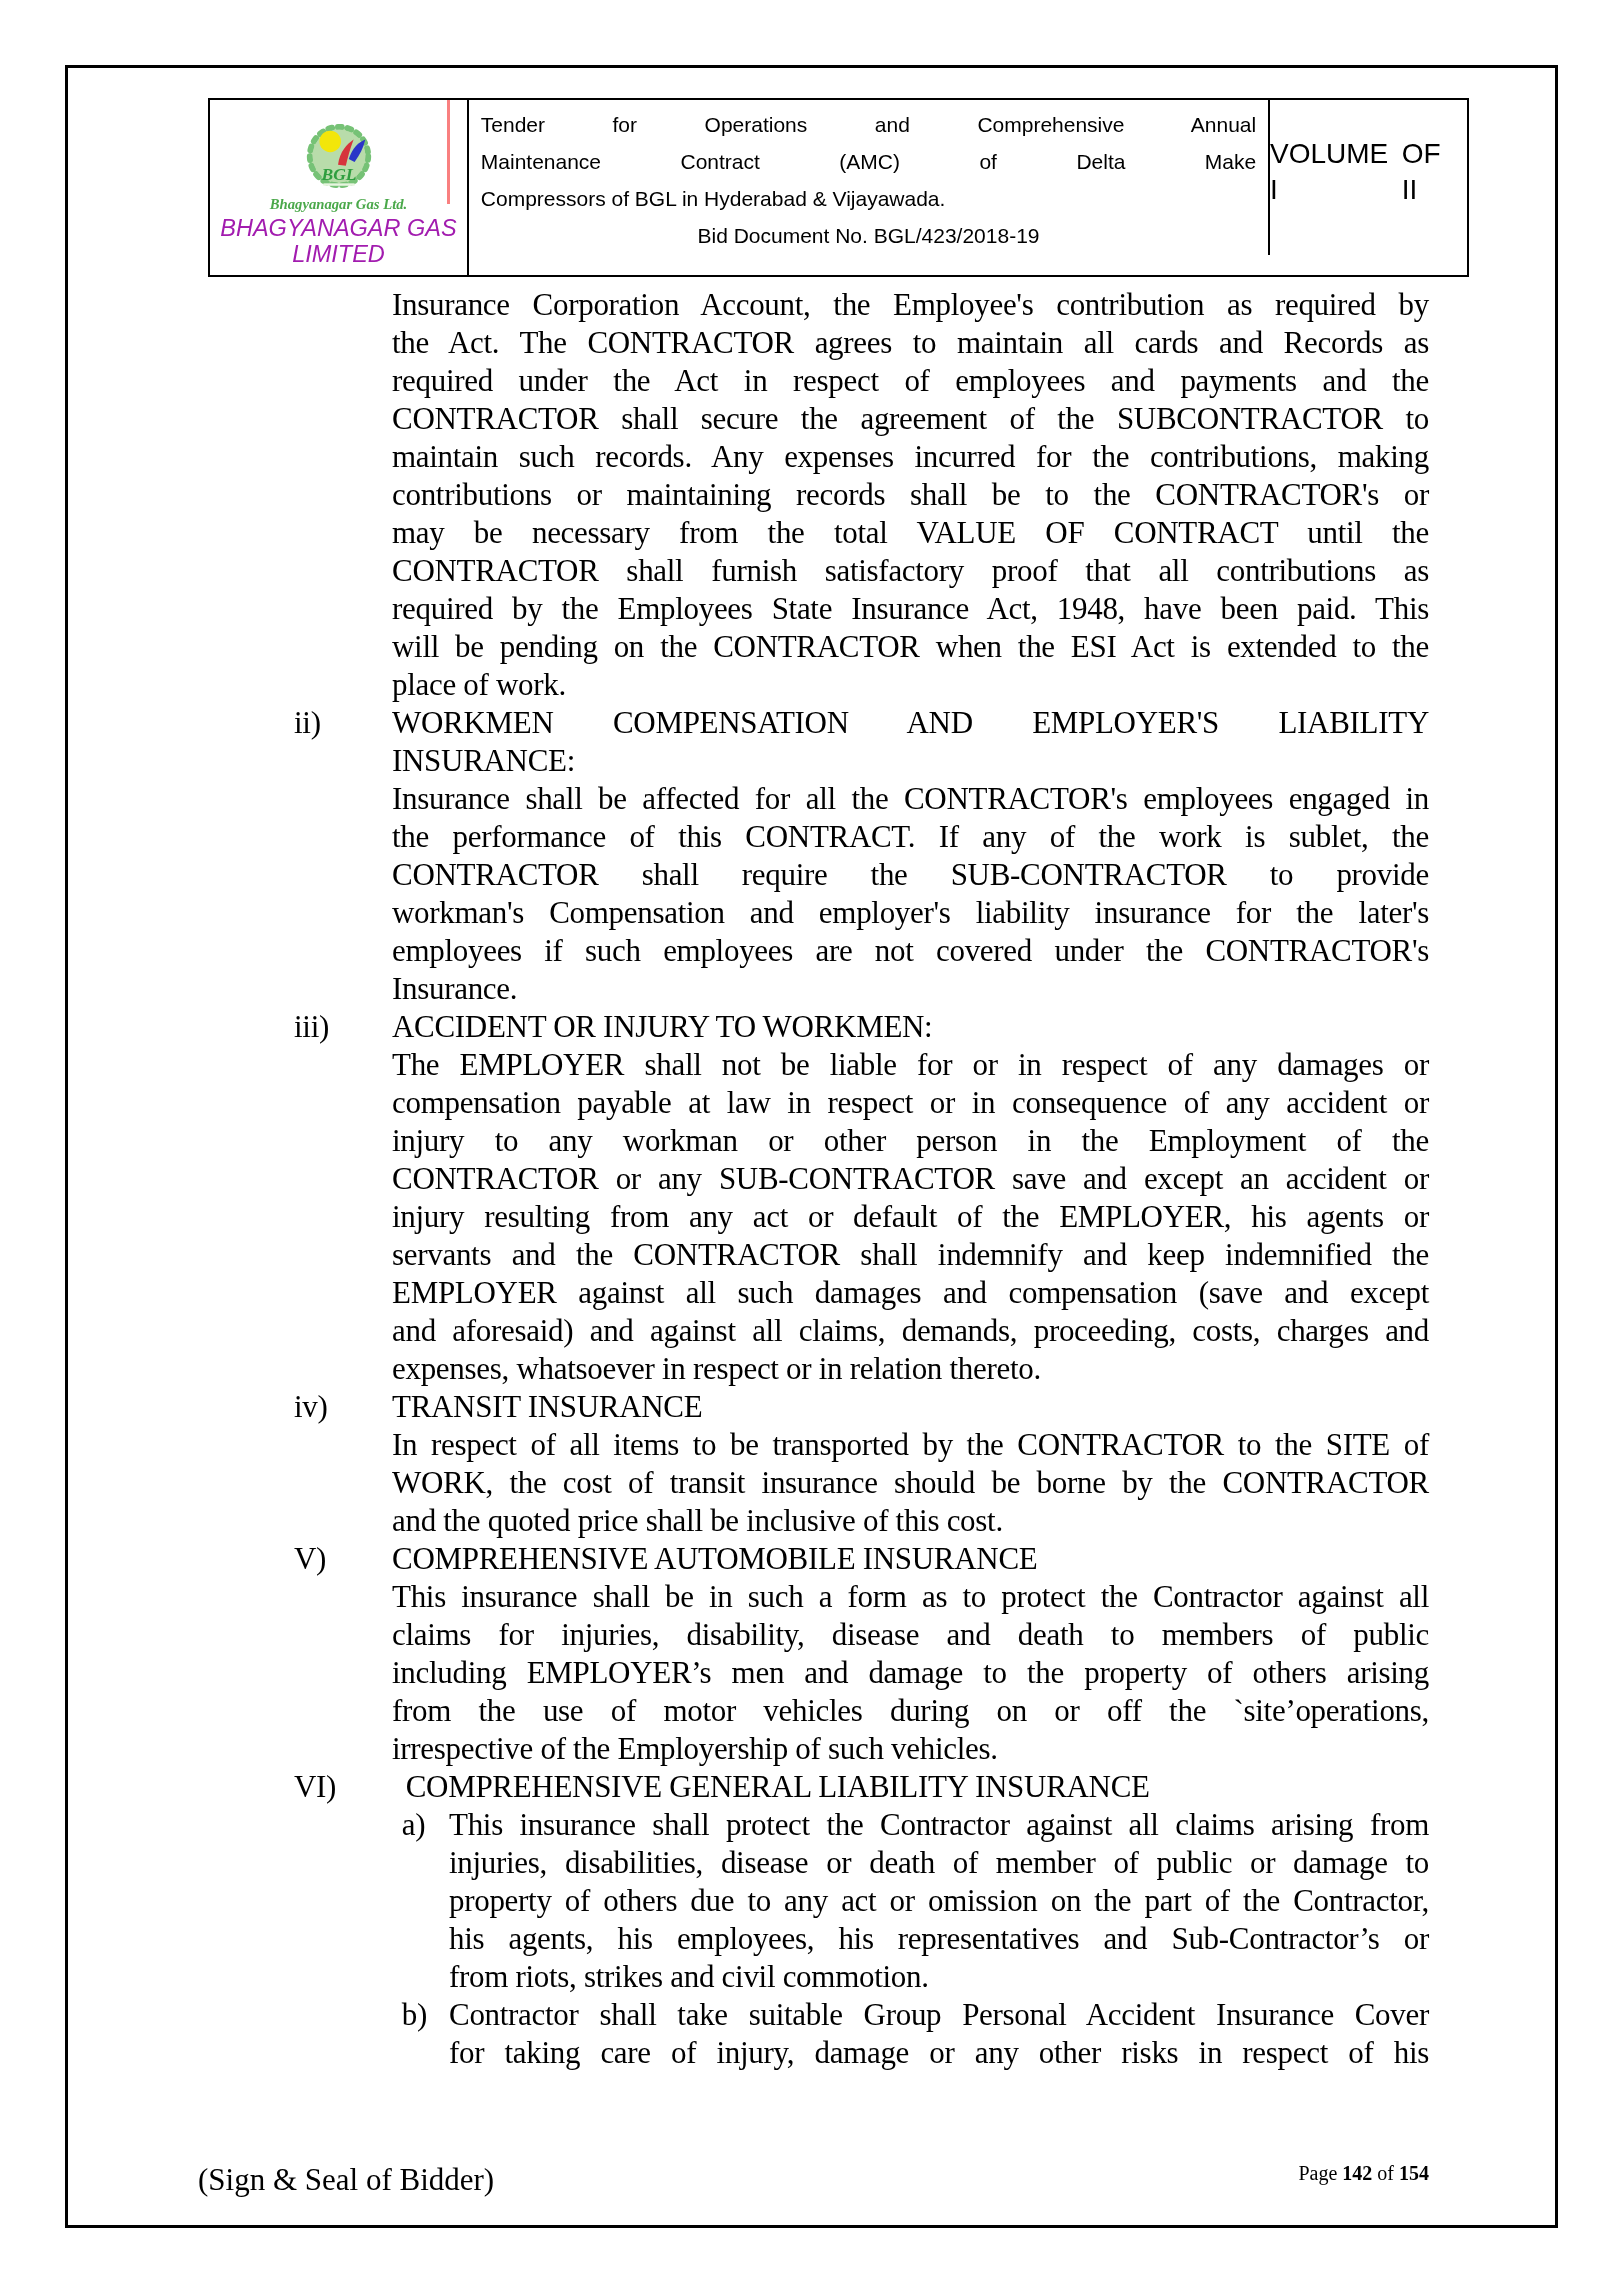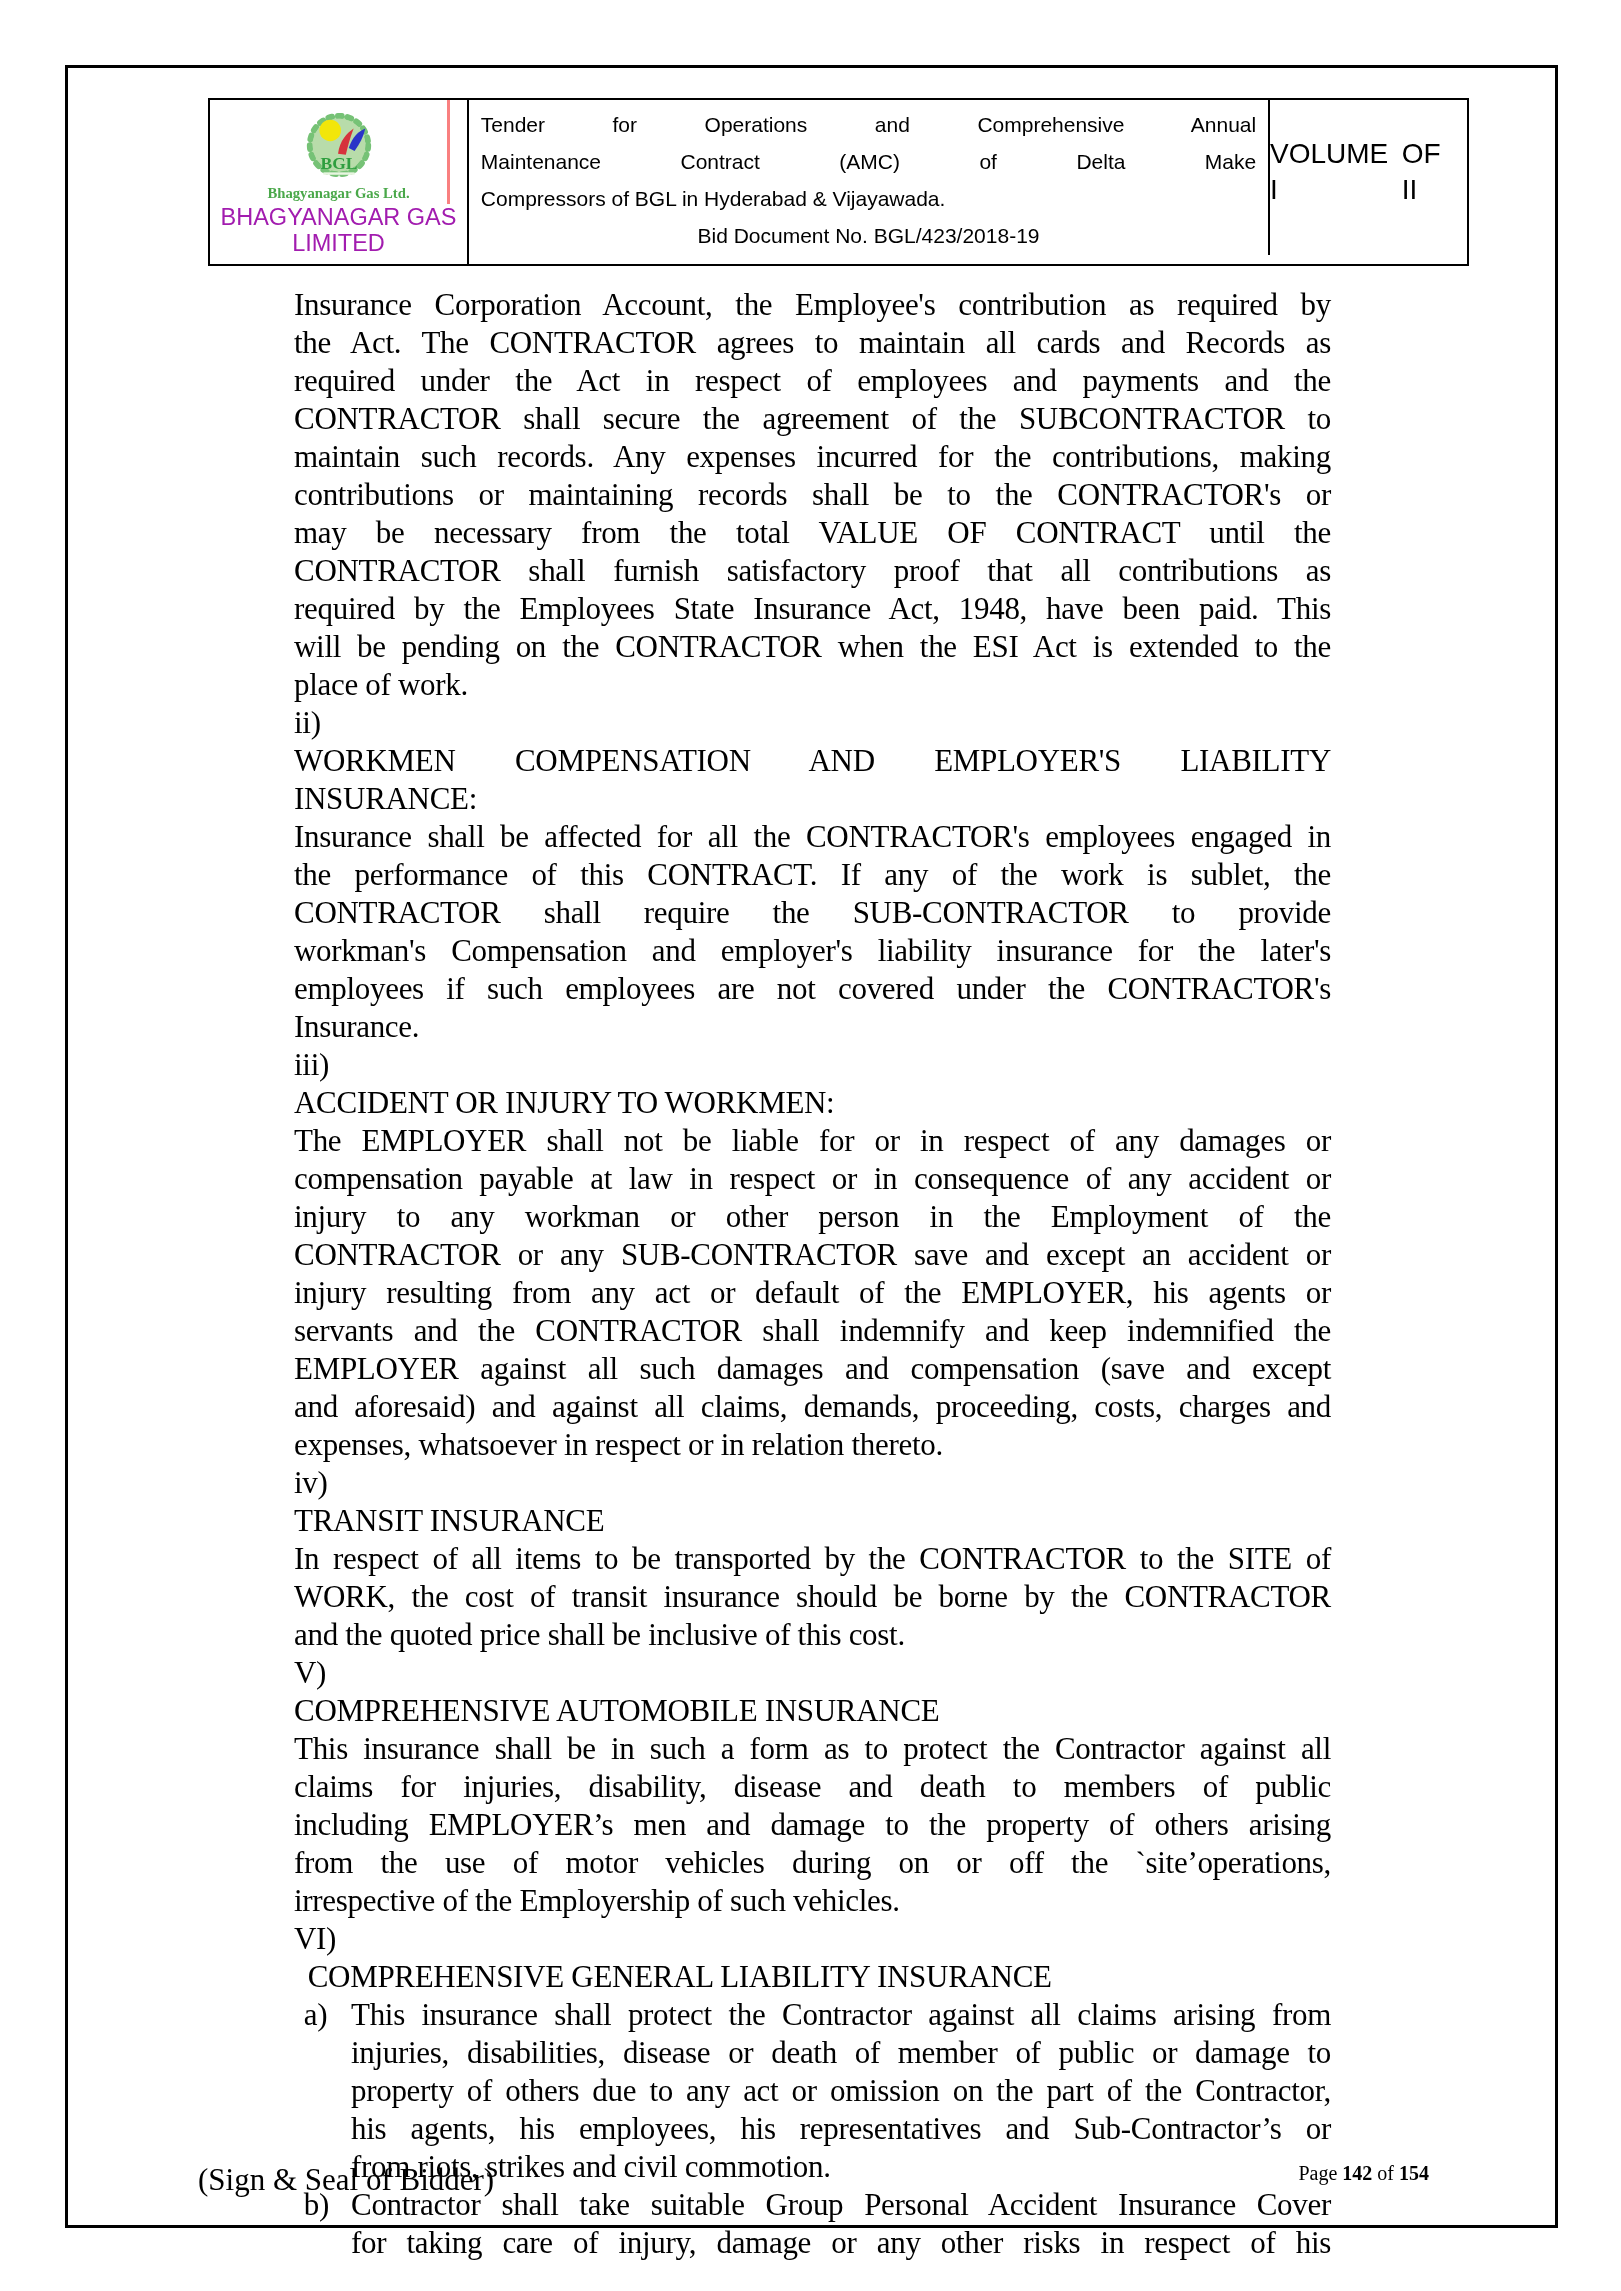--- a/index.html
+++ b/index.html
@@ -28,22 +28,23 @@
     background: #fff;
   }
   .cell { box-sizing: content-box; }
   .cell-logo {
     width: 257px;
     border-right: 2.9px solid #000;
     position: relative;
     display: flex;
     flex-direction: column;
     align-items: center;
-    padding-top: 9px;
+    padding-top: 20px;
     height: 155px;
+    font-style: italic;
   }
   .cell-title {
     width: 801px;
     border-right: 2.9px solid #000;
     padding: 5.9px 11.8px 0 11.8px;
     box-sizing: border-box;
     font-family: "Liberation Sans", sans-serif;
     font-size: 21px;
     line-height: 37px;
     height: 155px;
@@ -94,21 +95,21 @@
   .cell-title .jline { height: 37px; line-height: 37px; }
   .bid-line { text-align: center; height: 37px; line-height: 37px; }
   
   .doc-body {
     position: absolute;
     left: 294px; top: 286px;
     width: 1135px;
     font-size: 31px;
     letter-spacing: -0.3px;
   }
-  .section { display: flex; flex-direction: column; }
+  .section { display: flex; }
   .sec-marker {
     width: 98px; flex: none;
     line-height: 38px;
   }
   .sec-body { width: 1037px; flex: none; }
   .heading-indent .jline { padding-left: 13.7px; box-sizing: border-box; }
   .subitem { display: flex; }
   .sub-marker {
     width: 57px; flex: none;
     padding-left: 9.8px;

